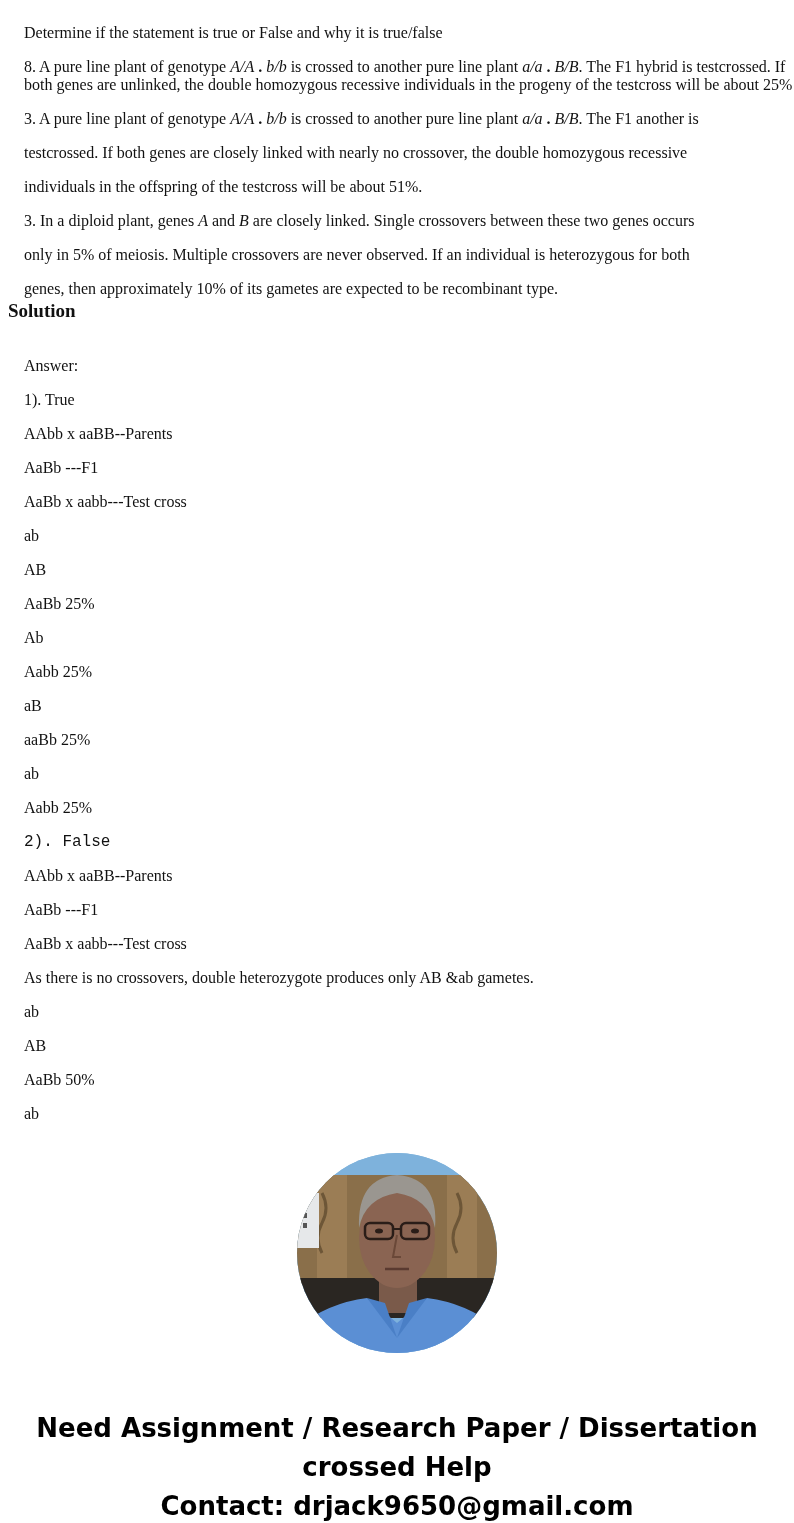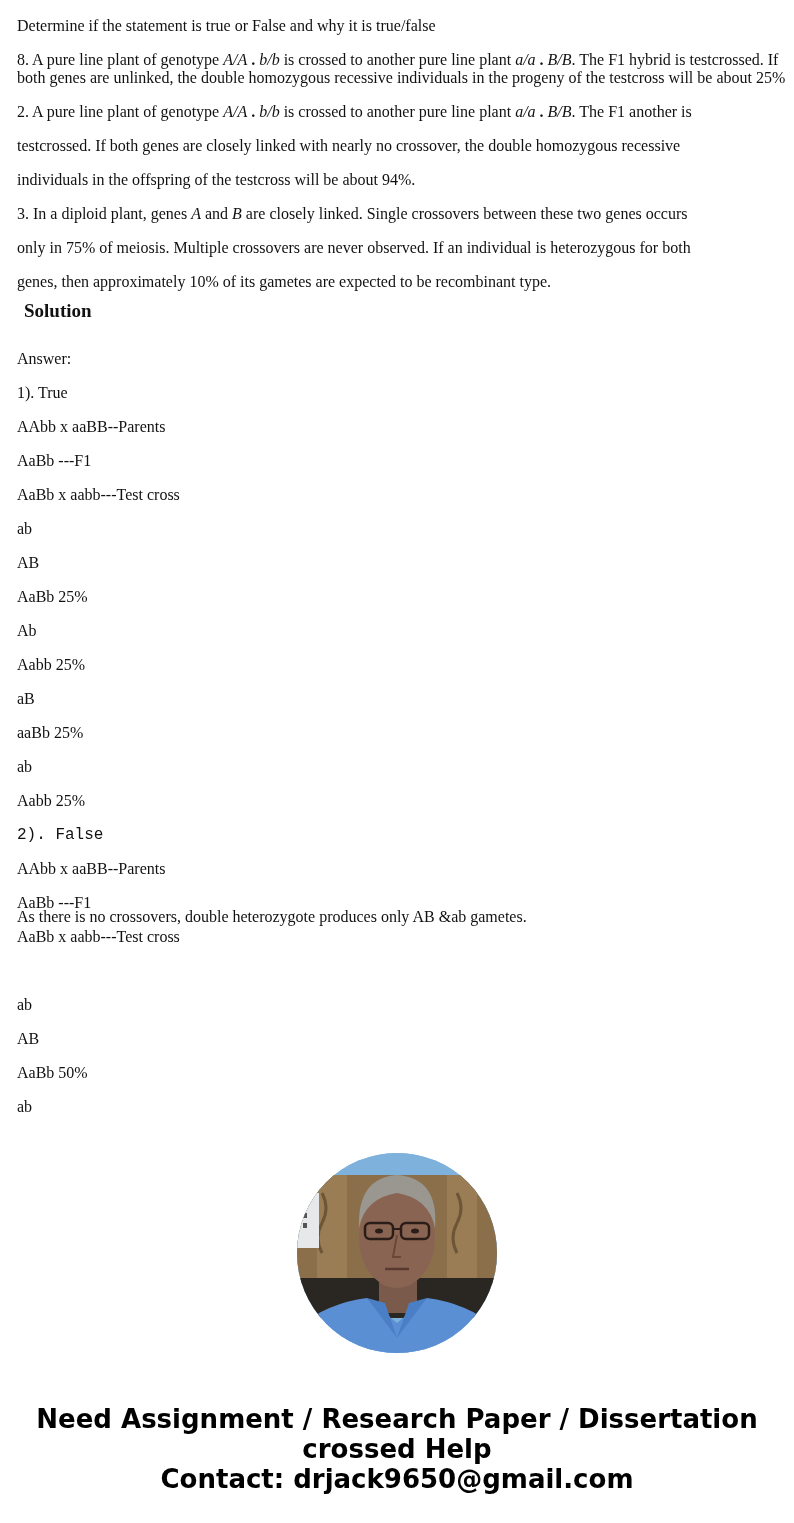--- a/index.html
+++ b/index.html
@@ -16,29 +16,29 @@
       color: #111111;
       font-size: 16px;
     }
     .content {
       position: absolute;
       left: 8px;
       top: 0;
       width: 778px;
     }
     p {
-      margin: 9px;
+      margin: 16px;
       line-height: 18px;
     }
     .q-intro { position: absolute; top: 8px; left: 0; }
     .q1 { position: absolute; top: 42px; left: 0; width: 778px; }
     .q-line { position: absolute; left: 0; white-space: nowrap; }
     .solution-heading {
       position: absolute;
-      left: 16px;
+      left: 0;
       top: 300px;
       margin: 0;
       font-size: 19px;
       font-weight: bold;
       line-height: 22px;
     }
     .ans-line {
       position: absolute;
       left: 0;
       white-space: nowrap;
@@ -66,37 +66,37 @@
       left: 0;
       top: 1404px;
       width: 794px;
       text-align: center;
       font-family: "DejaVu Sans", "Liberation Sans", sans-serif;
       font-weight: bold;
       font-size: 26px;
       line-height: 30px;
       color: #000000;
     }
-    .promo div { white-space: nowrap; }
+    .promo div { white-space: nowrap; margin-top: 9px; }
   </style>
 </head>
 <body>
 
 <div class="content">
 
   <p class="q-intro">Determine if the statement is true or False and why it is true/false</p>
 
   <p class="q1"><span>8. A pure line plant of genotype </span><i>A/A</i> <b class="dot">.</b> <i>b/b</i><span> is crossed to another pure line plant </span><i>a/a</i> <b class="dot">.</b> <i>B/B</i><span>. The F1 hybrid is testcrossed. If both genes are unlinked, the double homozygous recessive individuals in the progeny of the testcross will be about 25%</span></p>
 
-  <p class="q-line" style="top:94px;"><span>2. A pure line plant of genotype </span><i>A/A</i> <b class="dot">.</b> <i>b/b</i><span> is crossed to another pure line plant </span><i>a/a</i> <b class="dot">.</b> <i>B/B</i><span>. The F1 another is</span></p>
+  <p class="q-line" style="top:94px;"><span>3. A pure line plant of genotype </span><i>A/A</i> <b class="dot">.</b> <i>b/b</i><span> is crossed to another pure line plant </span><i>a/a</i> <b class="dot">.</b> <i>B/B</i><span>. The F1 another is</span></p>
   <p class="q-line" style="top:128px;">testcrossed. If both genes are closely linked with nearly no crossover, the double homozygous recessive</p>
-  <p class="q-line" style="top:162px;">individuals in the offspring of the testcross will be about 94%.</p>
+  <p class="q-line" style="top:162px;">individuals in the offspring of the testcross will be about 51%.</p>
 
   <p class="q-line" style="top:196px;"><span>3. In a diploid plant, genes </span><i>A</i><span> and </span><i>B</i><span> are closely linked. Single crossovers between these two genes occurs</span></p>
-  <p class="q-line" style="top:230px;">only in 75% of meiosis. Multiple crossovers are never observed. If an individual is heterozygous for both</p>
+  <p class="q-line" style="top:230px;">only in 5% of meiosis. Multiple crossovers are never observed. If an individual is heterozygous for both</p>
   <p class="q-line" style="top:264px;">genes, then approximately 10% of its gametes are expected to be recombinant type.</p>
 
   <h3 class="solution-heading">Solution</h3>
 
   <p class="ans-line" style="top:341px;">Answer:</p>
   <p class="ans-line" style="top:375px;">1). True</p>
   <p class="ans-line" style="top:409px;">AAbb x aaBB--Parents</p>
   <p class="ans-line" style="top:443px;">AaBb ---F1</p>
   <p class="ans-line" style="top:477px;">AaBb x aabb---Test cross</p>
   <p class="ans-line" style="top:511px;">ab</p>
@@ -105,21 +105,21 @@
   <p class="ans-line" style="top:613px;">Ab</p>
   <p class="ans-line" style="top:647px;">Aabb 25%</p>
   <p class="ans-line" style="top:681px;">aB</p>
   <p class="ans-line" style="top:715px;">aaBb 25%</p>
   <p class="ans-line" style="top:749px;">ab</p>
   <p class="ans-line" style="top:783px;">Aabb 25%</p>
   <p class="ans-line" style="top:817px;font-family:Liberation Mono, monospace;">2). False</p>
   <p class="ans-line" style="top:851px;">AAbb x aaBB--Parents</p>
   <p class="ans-line" style="top:885px;">AaBb ---F1</p>
   <p class="ans-line" style="top:919px;">AaBb x aabb---Test cross</p>
-  <p class="ans-line" style="top:899px;">As there is no crossovers, double heterozygote produces only AB &amp;ab gametes.</p>
+  <p class="ans-line" style="top:953px;">As there is no crossovers, double heterozygote produces only AB &amp;ab gametes.</p>
   <p class="ans-line" style="top:987px;">ab</p>
   <p class="ans-line" style="top:1021px;">AB</p>
   <p class="ans-line" style="top:1055px;">AaBb 50%</p>
   <p class="ans-line" style="top:1089px;">ab</p>
 </div>
 
 <div class="avatar">
   <svg width="200" height="200" viewBox="0 0 200 200">
 
     <rect x="0" y="0" width="200" height="200" fill="#7eb2dc"></rect>

